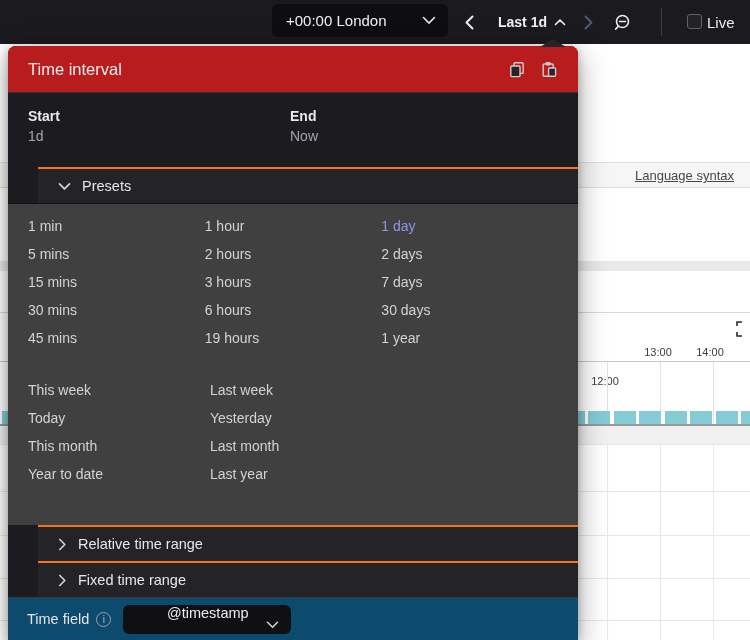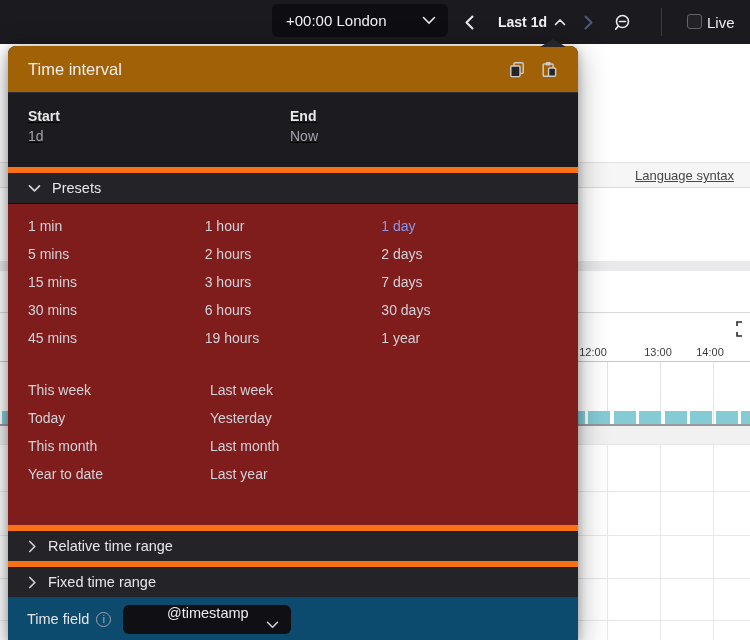--- a/index.html
+++ b/index.html
@@ -41,36 +41,36 @@
   .table-head-strip { position:absolute; left:0; top:426px; width:750px; height:18px; background:#f1f1f2; }
   .hline { position:absolute; left:0; width:750px; height:1px; background:#e8e8ea; }
   .tvgrid { position:absolute; top:444px; width:1px; height:196px; background:#e8e8ea; }
 
   
   .panel { position:absolute; left:8px; top:46px; width:570px; height:594px; background:#1b1b20;
     border-radius:8px 8px 0 0; box-shadow:0 8px 30px rgba(0,0,0,.35), 0 2px 8px rgba(0,0,0,.25); }
   .notch { position:absolute; top:-7px; left:532px; width:0; height:0;
     border-left:13px solid transparent; border-right:13px solid transparent; border-bottom:8px solid #242429; }
 
-  .panel-header { height:47px; background:#a16207; border-radius:8px 8px 0 0; display:flex; align-items:center;
+  .panel-header { height:47px; background:#b91c1c; border-radius:8px 8px 0 0; display:flex; align-items:center;
     padding:0 20px; border-bottom:1px solid #303036; }
   .panel-title { color:#ededef; font-size:16.5px; font-weight:500; }
   .hdr-icons { margin-left:auto; display:flex; gap:14px; }
   .hdr-icons .ibtn { width:18px; height:18px; display:flex; align-items:center; justify-content:center; cursor:pointer; }
 
-  .startend { height:74px; display:flex; padding:14px 20px 0 20px;text-decoration:underline; }
+  .startend { height:74px; display:flex; padding:14px 20px 0 20px; }
   .se-col { width:262px; }
   .se-label { color:#e9e9eb; font-size:14px; font-weight:600; line-height:19px; }
   .se-value { color:#a3a4aa; font-size:14px; line-height:21px; }
 
-  .section-row { height:36px; background:#232328; border-top:6px solid #f97316; display:flex;
-    align-items:center; padding:0 20px; cursor:pointer; }
+  .section-row { height:36px; background:#232328; border-top:2px solid #f97316; display:flex;
+    align-items:center; padding:0 20px; cursor:pointer;margin-left:30px; }
   .section-row .sec-label { color:#e7e7ea; font-size:14.5px; margin-left:11px; }
 
-  .presets-list { height:322px; background:#7f1d1d; border-top:1px solid #111114; padding-top:8px; }
+  .presets-list { height:322px; background:#404040; border-top:1px solid #111114; padding-top:8px; }
   .p-row { height:28px; display:flex; align-items:center; padding:0 20px; }
   .p-cell { width:182px; color:#d2d3d8; font-size:14px; cursor:pointer; }
   .p-cell.selected { color:var(--accent); font-weight:500; }
   .p-gap { height:24px; }
 
   .timefield-row { height:43px; background:#0c4a6e; border-top:1px solid #38383e; display:flex;
     align-items:center; padding:0 20px 0 19px; }
   .tf-label { color:#e4e4e7; font-size:14.5px; }
   .info-icon { width:15px; height:15px; border:1.2px solid #a2a2a9; border-radius:50%; color:#b9b9bf;
     font-size:10px; display:flex; align-items:center; justify-content:center; margin-left:7px; font-style:normal; }
@@ -125,21 +125,21 @@
   <div class="gray-strip"></div>
   <div class="chart-top-border"></div>
 
   <svg class="expand-icon" viewBox="0 0 20 16">
     <path d="M1 5 V1 H6" stroke="#2a2a2a" stroke-width="1.6" fill="none"></path>
     <path d="M1 11 V15 H6" stroke="#2a2a2a" stroke-width="1.6" fill="none"></path>
     <path d="M14 1 H19" stroke="#2a2a2a" stroke-width="1.6" fill="none"></path>
     <path d="M14 15 H19" stroke="#2a2a2a" stroke-width="1.6" fill="none"></path>
   </svg>
 
-  <div class="tick" style="left:571px;">12:00</div>
+  <div class="tick" style="left:583px;margin-top:29px;">12:00</div>
   <div class="tick" style="left:636px;">13:00</div>
   <div class="tick" style="left:688px;">14:00</div>
   <div class="axis-line"></div>
   <div class="vgrid" style="left:607px;"></div>
   <div class="vgrid" style="left:660px;"></div>
   <div class="vgrid" style="left:713px;"></div>
 
   <div class="bars"></div>
   <div class="bars-base"></div>
   <div class="table-head-strip"></div>

